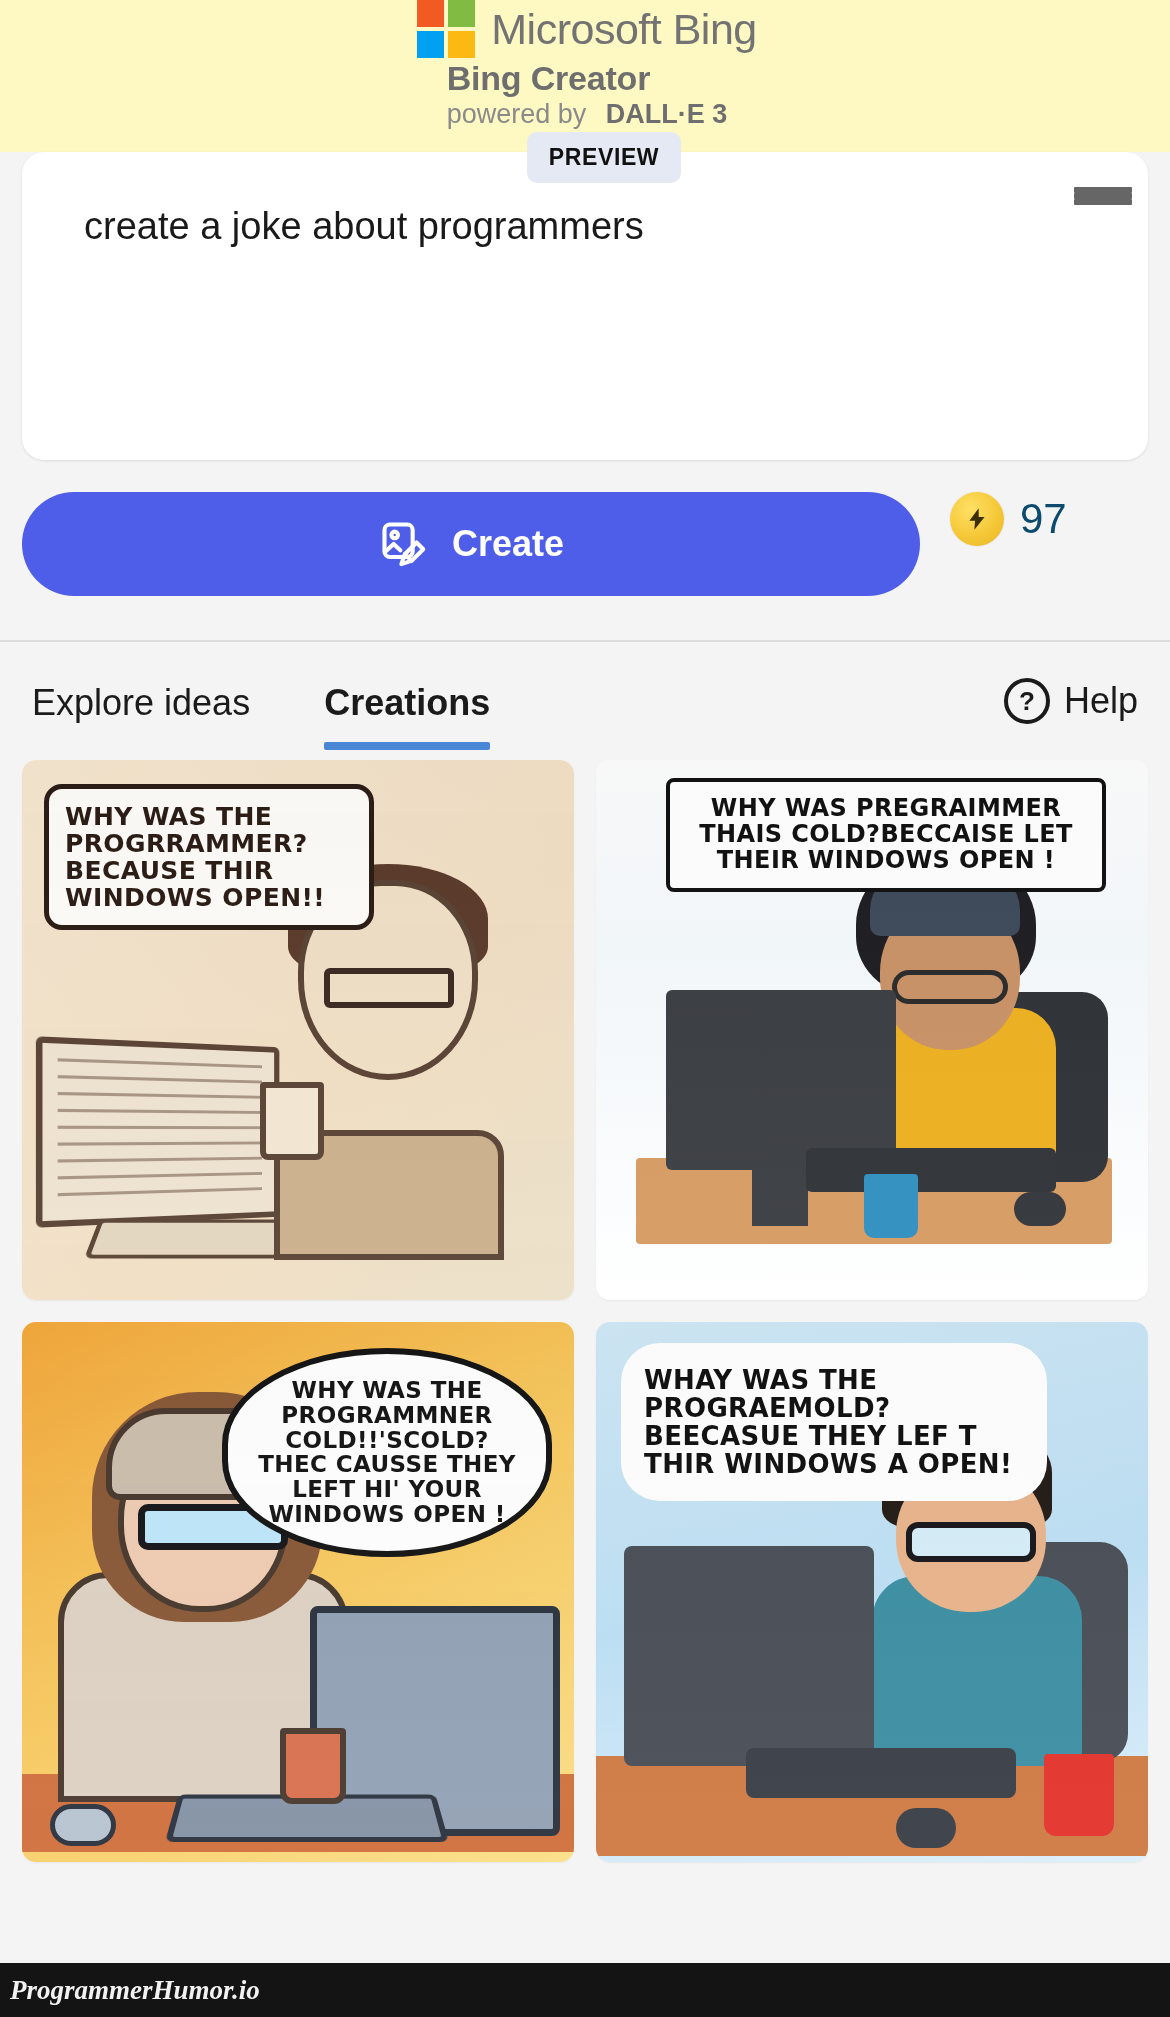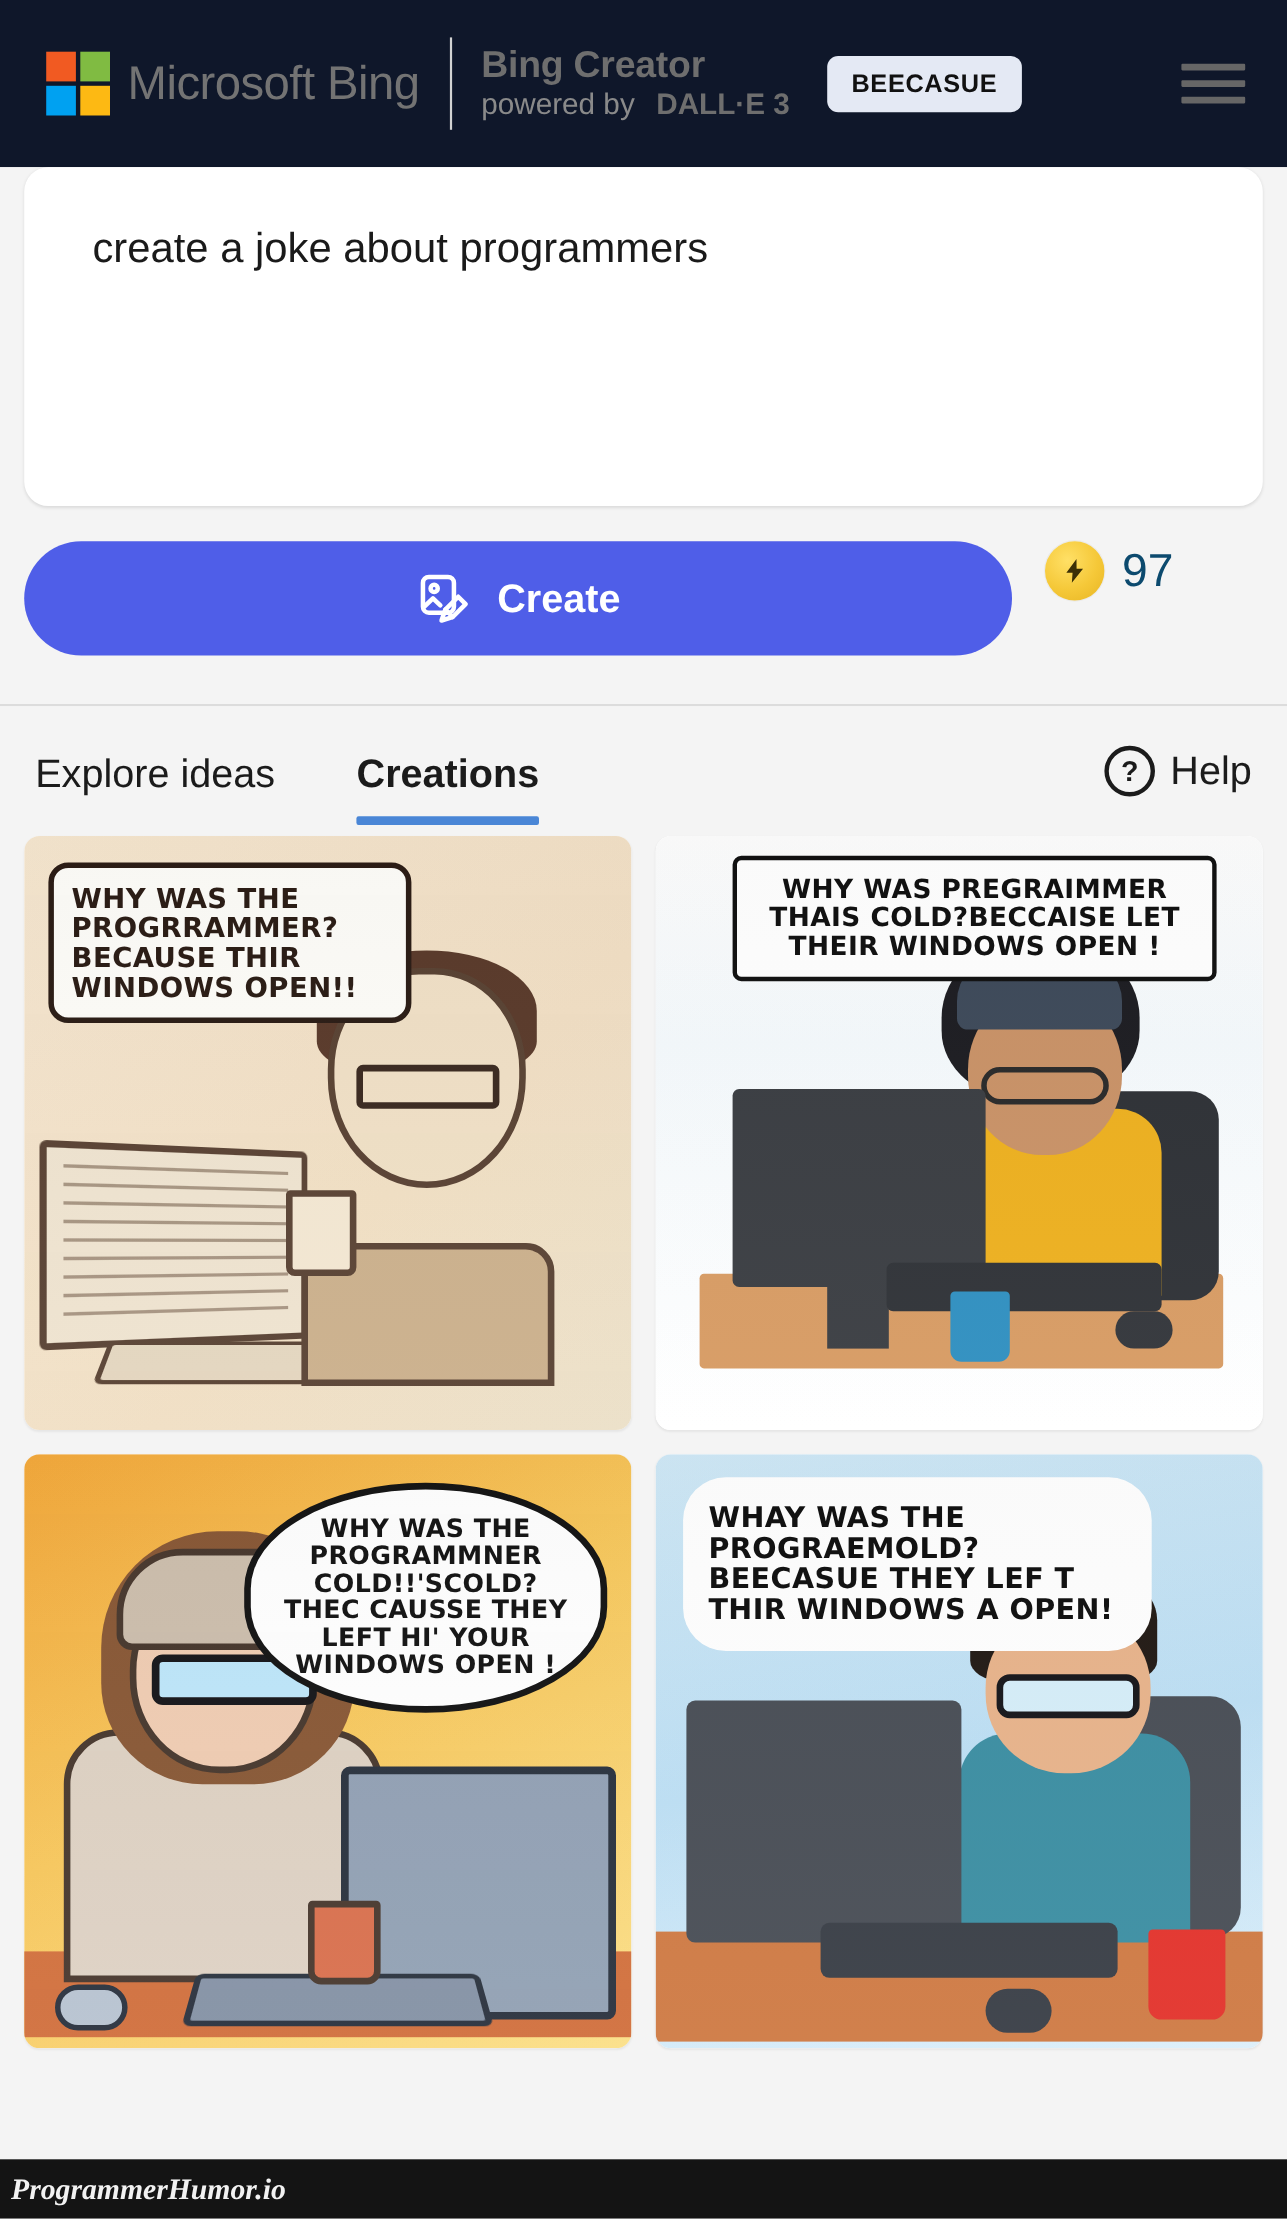--- a/index.html
+++ b/index.html
@@ -9,21 +9,22 @@
     font-family: "Liberation Sans", sans-serif;
     overflow: hidden;
   }
   .page { position: relative; width: 1170px; height: 2017px; background: #f4f4f4; }
 
   
   .header {
     height: 152px;
     display: flex; align-items: center;
     padding: 0 38px 0 42px;
-    background: #0f172a;
+    background: #fef9c3;
+    flex-direction: column;
   }
   .ms-logo-group { display: flex; align-items: center; gap: 16px; }
   .ms-squares {
     width: 58px; height: 58px;
     display: grid; grid-template-columns: 1fr 1fr; grid-template-rows: 1fr 1fr;
     gap: 4px;
   }
   .ms-squares span { display: block; width: 100%; height: 100%; }
   .ms-brand {
     font-size: 43px; font-weight: 400; color: #737373;
@@ -295,21 +296,21 @@
       <div class="ms-brand">Microsoft Bing</div>
     </div>
 
     <div class="v-divider"></div>
 
     <div class="product">
       <div class="product-title">Bing Creator</div>
       <div class="product-sub"><span>powered by </span><b>DALL·E 3</b></div>
     </div>
 
-    <div class="preview-badge">BEECASUE</div>
+    <div class="preview-badge">PREVIEW</div>
 
     <div class="hamburger">
       <i></i>
         <i></i>
         <i></i>
     </div>
   </div>
 
   <div class="prompt-area">
     <div class="prompt-box">

